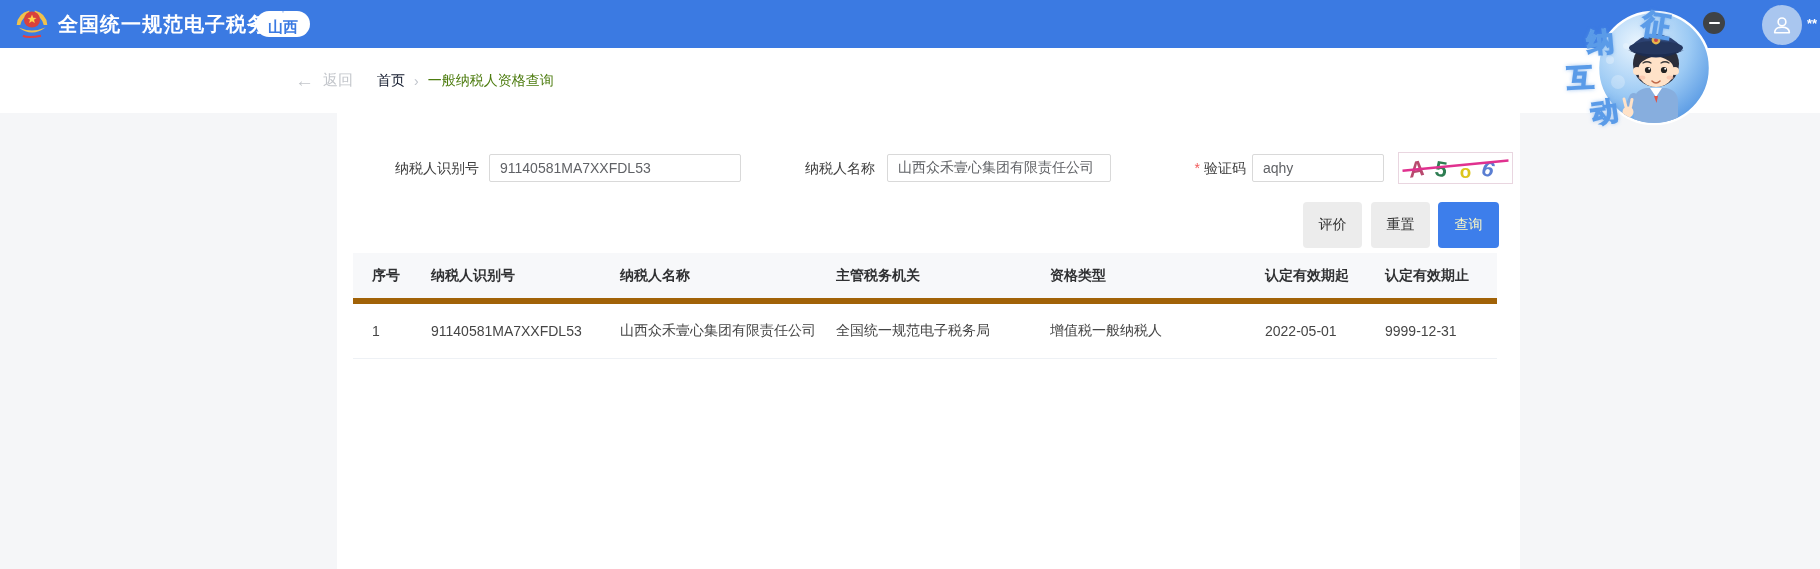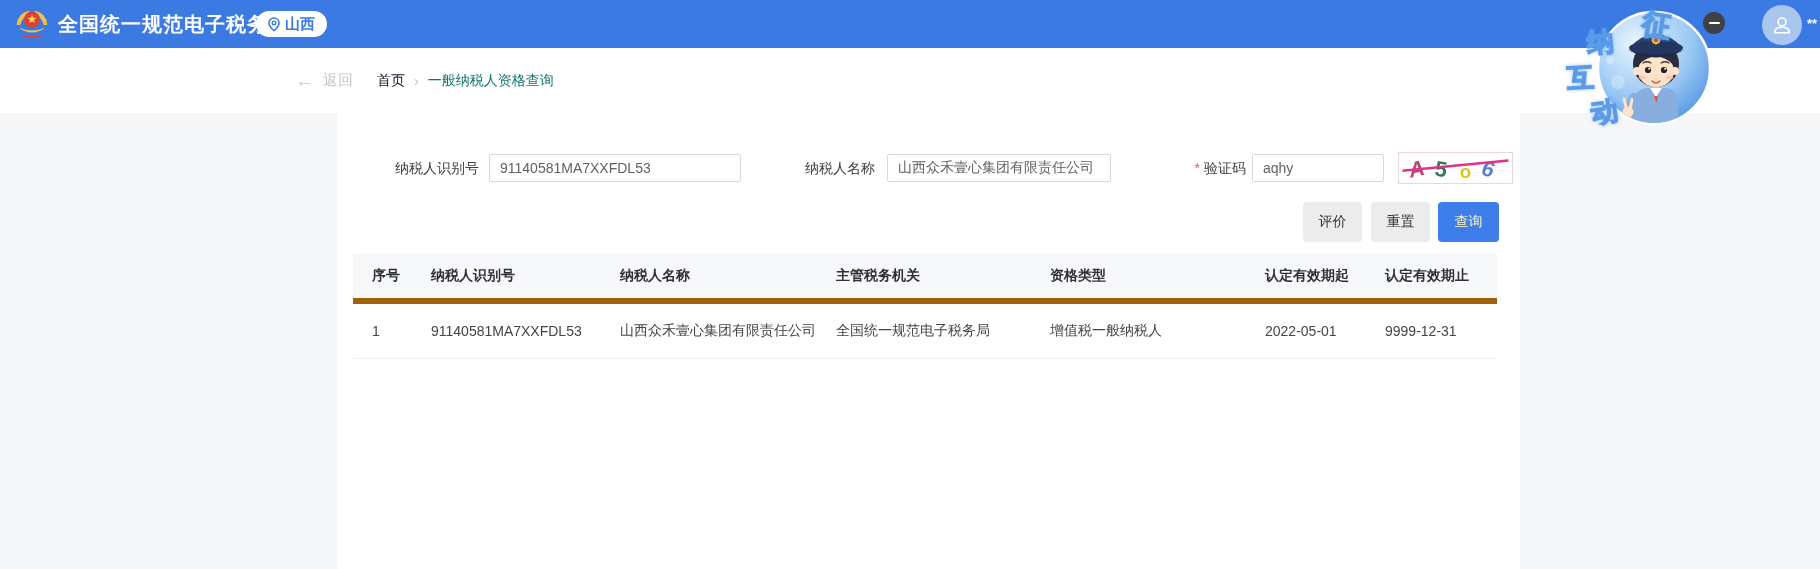--- a/index.html
+++ b/index.html
@@ -8,21 +8,21 @@
     background:#f5f6f8;
     font-family:"Liberation Sans","DejaVu Sans",sans-serif;
   }
   
   .header{position:absolute;left:0;top:0;width:1820px;height:48px;background:#3b7ae2;}
   .logo{position:absolute;left:14px;top:6px;width:36px;height:36px;}
   .app-title{position:absolute;left:58px;top:0;height:48px;line-height:48px;
     color:#fff;font-size:20px;font-weight:bold;letter-spacing:1px;}
   .region-pill{position:absolute;left:256px;top:11px;height:26px;border-radius:14px;
     background:#fff;color:#3b7ae2;display:flex;align-items:center;gap:5px;
-    padding:0 12px;font-size:15px;font-weight:bold;cursor:pointer;}
+    padding:0 12px;font-size:15px;font-weight:bold;cursor:pointer;flex-direction:column;}
   .min-btn{position:absolute;left:1703px;top:12px;width:22px;height:22px;border-radius:50%;
     background:#3f4245;display:flex;align-items:center;justify-content:center;cursor:pointer;}
   .min-btn .bar{width:11px;height:2px;background:#fff;border-radius:1px;}
   .avatar{position:absolute;left:1762px;top:5px;width:40px;height:40px;border-radius:50%;
     background:#a9c6ef;display:flex;align-items:center;justify-content:center;cursor:pointer;}
   .username{position:absolute;left:1807px;top:16px;color:#fff;font-size:13px;font-weight:bold;}
   
   .mascot{position:absolute;left:1562px;top:2px;width:152px;height:128px;z-index:30;cursor:pointer;}
   .mchar{position:absolute;font-size:27px;font-weight:bold;color:#fff;
     -webkit-text-stroke:1.3px #5a9be8;text-shadow:0 0 4px rgba(90,155,232,.8);}
@@ -31,37 +31,37 @@
   .mc2{left:5px;top:58px;transform:rotate(-3deg);}
   .mc3{left:29px;top:92px;transform:rotate(-8deg);}
   
   .crumb-bar{position:absolute;left:0;top:48px;width:1820px;height:65px;background:#fff;}
   .crumb-inner{position:absolute;left:295px;top:0;height:65px;display:flex;align-items:center;font-size:14px;}
   .back{display:flex;align-items:center;color:#c3c6cb;cursor:pointer;}
   .back-arrow{font-size:19px;line-height:1;}
   .back-label{margin-left:9px;font-size:15px;}
   .crumb-home{margin-left:24px;color:#0f172a;cursor:pointer;}
   .crumb-sep{margin:0 9px;color:#c0c4cc;}
-  .crumb-cur{color:#0f766e;}
+  .crumb-cur{color:#4d7c0f;}
   
   .panel{position:absolute;left:337px;top:113px;width:1183px;height:456px;background:#fff;}
   .form-label{position:absolute;top:41px;height:28px;line-height:28px;font-size:14px;color:#404040;text-align:right;}
   .lbl1{left:22px;width:120px;}
   .lbl2{left:428px;width:110px;}
   .lbl3{left:825px;width:84px;display:flex;justify-content:flex-end;align-items:center;}
   .star{color:#f25a5a;margin-right:4px;font-size:14px;line-height:28px;}
   .inp{position:absolute;top:41px;height:28px;box-sizing:border-box;border:1px solid #d9d9d9;
     border-radius:2px;padding:0 10px;font-size:14px;color:#606266;outline:none;
     font-family:"Liberation Sans","DejaVu Sans",sans-serif;background:#fff;}
   .in1{left:152px;width:252px;}
   .in2{left:550px;width:224px;}
   .in3{left:915px;width:132px;}
   .captcha{position:absolute;left:1061px;top:39px;width:115px;height:32px;box-sizing:border-box;
     border:1px solid #e9d6e0;background:#fff;cursor:pointer;}
-  .btn{position:absolute;top:89px;height:40px;border:none;border-radius:4px;font-size:14px;cursor:pointer;
+  .btn{position:absolute;top:89px;height:46px;border:none;border-radius:4px;font-size:14px;cursor:pointer;
     font-family:"Liberation Sans","DejaVu Sans",sans-serif;}
   .btn-plain{background:#ececec;color:#333;}
   .btn-eval{left:966px;width:59px;}
   .btn-reset{left:1034px;width:59px;}
   .btn-query{left:1101px;width:61px;background:#3d7eeb;color:#fef9c3;}
   
   .table-wrap{position:absolute;left:16px;top:140px;width:1144px;}
   table{border-collapse:collapse;width:1144px;table-layout:fixed;}
   th{background:#f7f8fa;height:45px;text-align:left;padding:0 0 0 19px;
     color:#303133;font-size:14px;font-weight:bold;border-bottom:6px solid #a16207;

